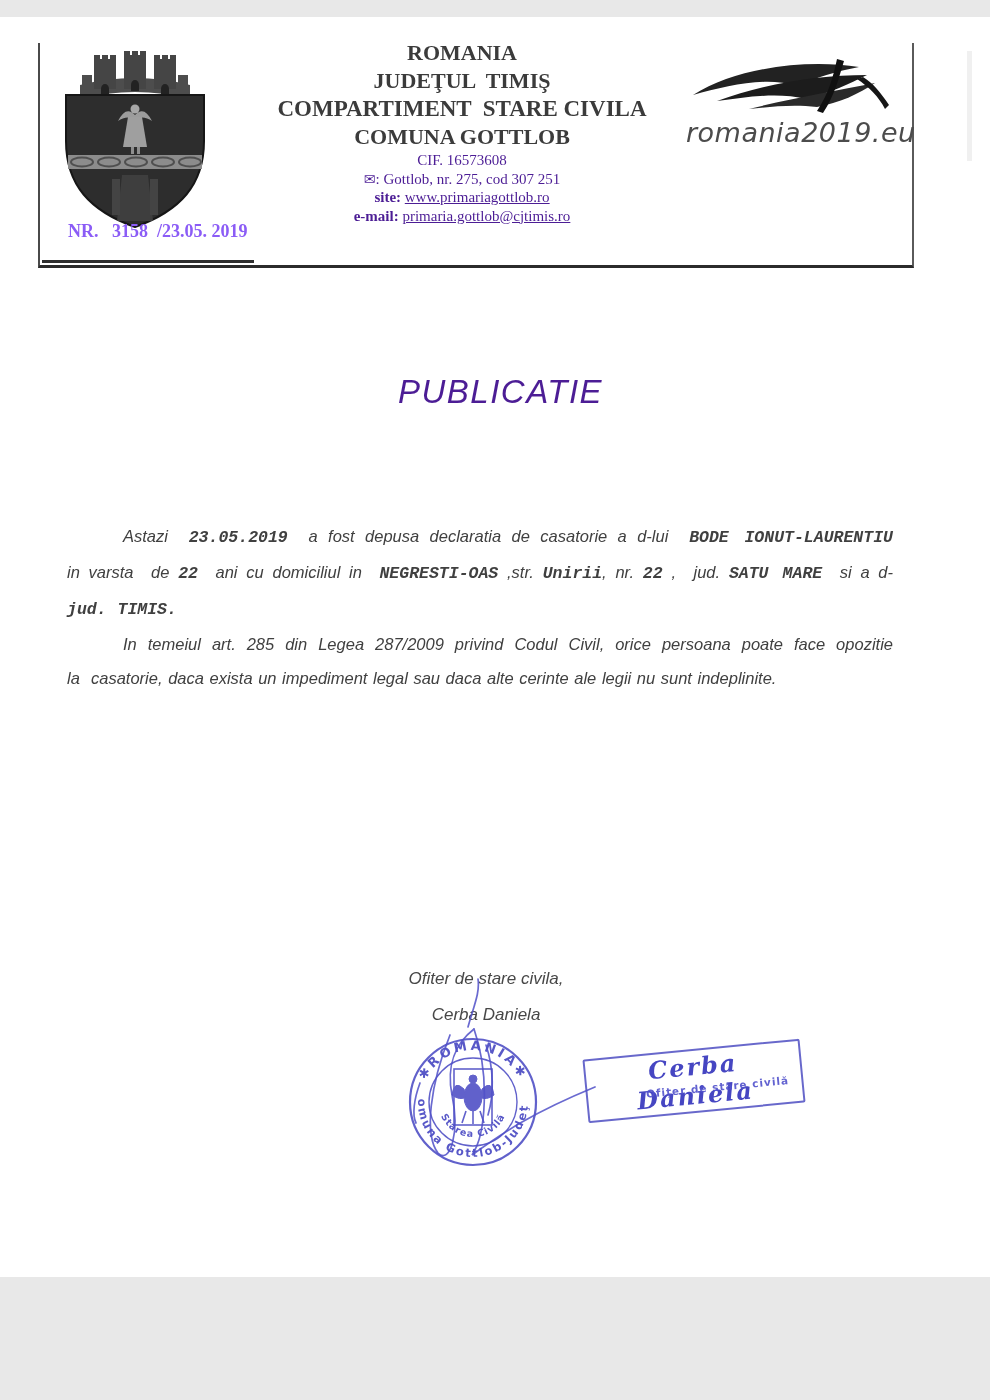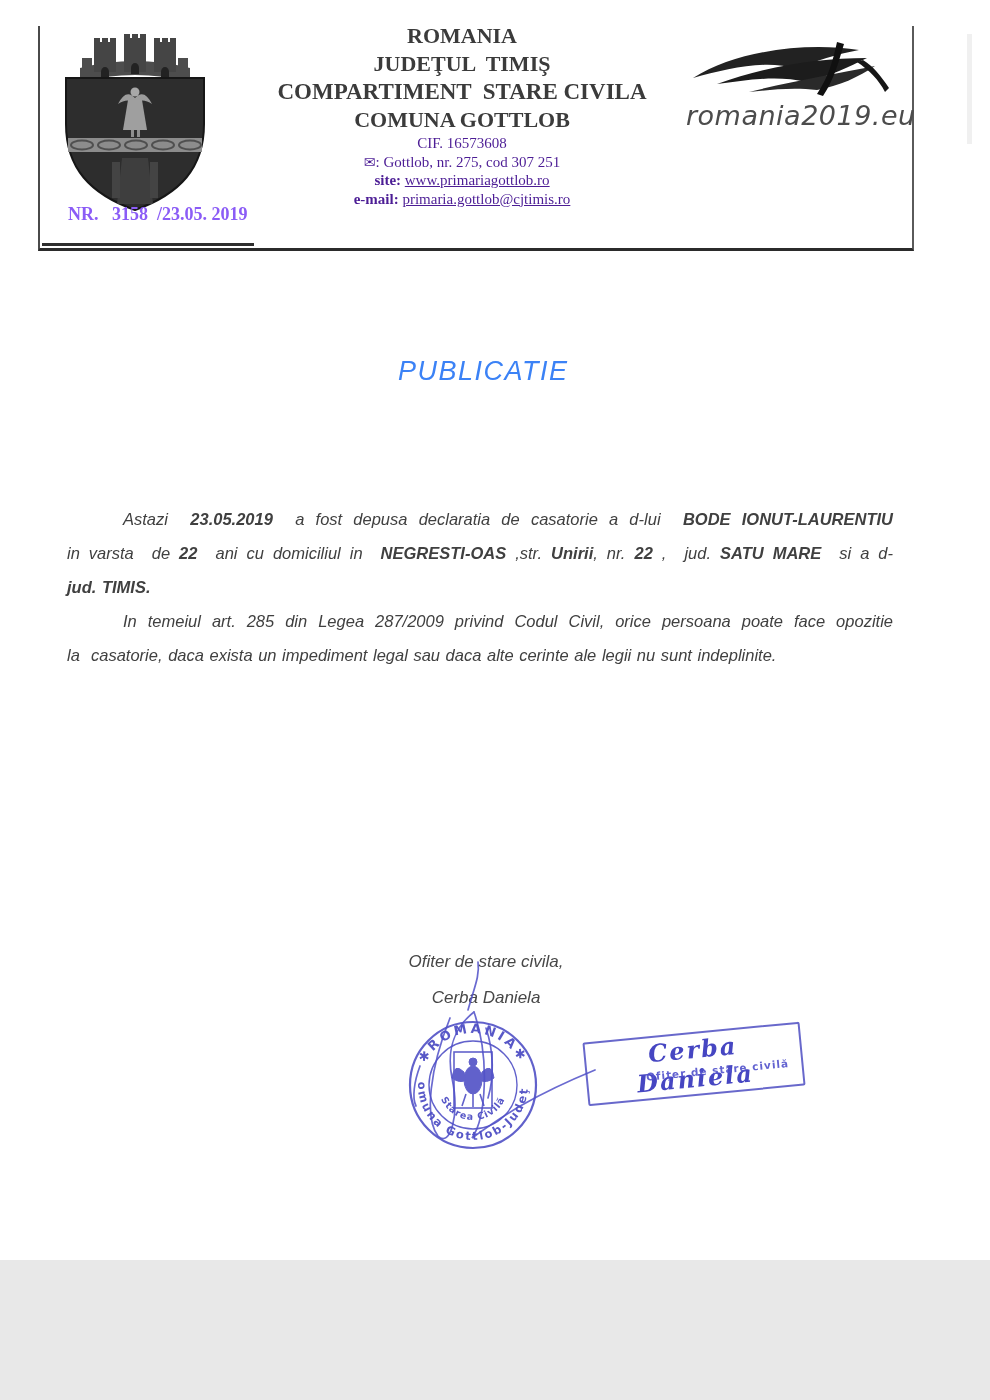--- a/index.html
+++ b/index.html
@@ -1,17 +1,17 @@
 <!DOCTYPE html>
 <html><head>
 <meta charset="utf-8">
 <style>
   html,body { margin:0; padding:0; background:#e8e8e8; }
   #page {
-    position:relative; width:990px; height:1260px; margin:0 auto;
+    position:relative; width:990px; height:1260px; margin:17px auto;
     background:#ffffff; overflow:hidden;
     font-family:"Liberation Serif", serif; color:#3a3a3a;
   }
   .abs { position:absolute; }
 
   
   .header-frame {
     left:38px; top:26px; width:872px; height:222px;
     border-left:2px solid #4a4a4a;
     border-right:2px solid #5a5a5a;
@@ -30,34 +30,34 @@
   
   .logo-box { left:686px; top:36px; width:212px; text-align:center;font-style:italic; }
   .logo-text {
     font-family:"DejaVu Sans", sans-serif; font-size:27px; color:#4c4c4c;
     letter-spacing:0.5px; margin-top:-4px;
   }
 
   
   .doc-title {
     left:398px; top:356px; font-family:"Liberation Sans", sans-serif;
-    font-style:italic; font-size:27px; letter-spacing:1.5px; color:#3b82f6;
+    font-style:italic; font-size:33px; letter-spacing:1.5px; color:#4c1d95;
   }
 
   
   .body-block {
     left:67px; top:502px; width:826px;
     font-family:"Liberation Sans", sans-serif; font-style:italic;
     font-size:16.5px; color:#404040; word-spacing:1px;
   }
   .line { line-height:34px; }
   .line.justify { text-align:justify; text-align-last:justify; }
   .line.indent { text-indent:56px; }
   .para.gap { margin-top:24px; }
-  .b { font-weight:bold; }
+  .b { font-weight:bold;font-family:Liberation Mono, monospace; }
 
   
   .sig-role { left:398px; top:952px; width:176px; text-align:center;
     font-family:"Liberation Sans", sans-serif; font-style:italic; font-size:17px; color:#474747; }
   .sig-name { left:416px; top:988px; width:140px; text-align:center;
     font-family:"Liberation Sans", sans-serif; font-style:italic; font-size:17px; color:#474747; }
 
   
   .round-stamp-svg { left:404px; top:1014px; }
   .rect-stamp {

